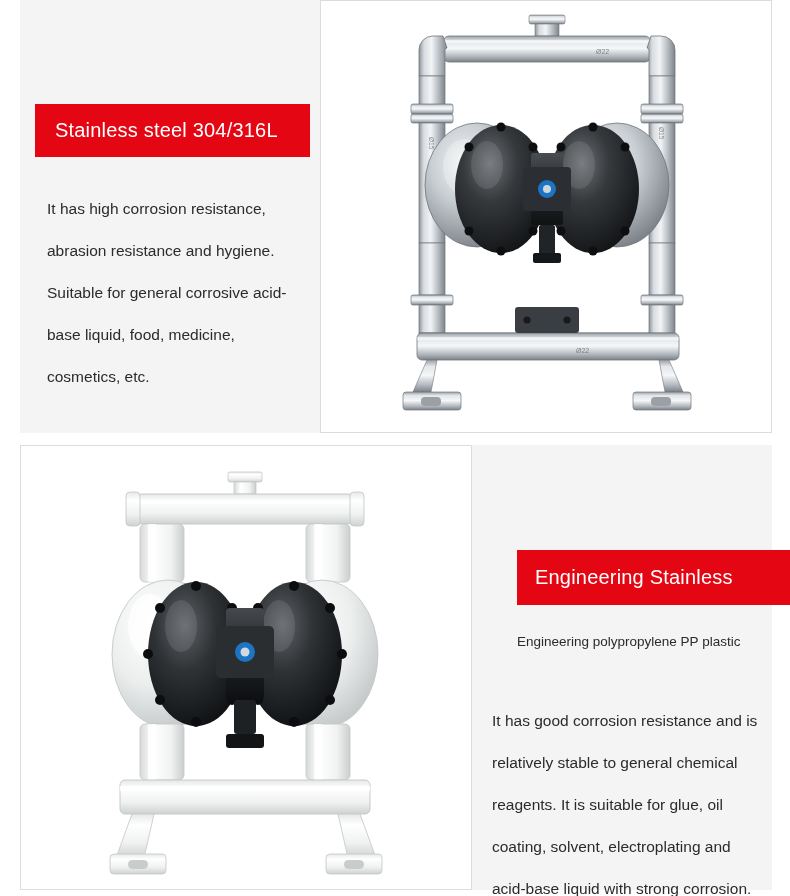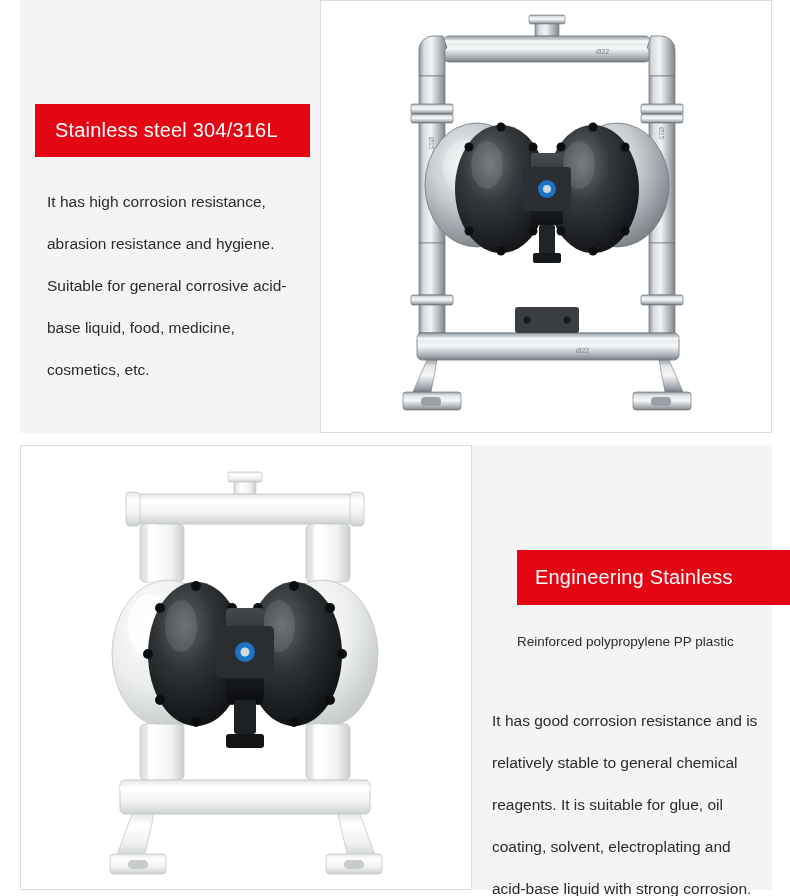--- a/index.html
+++ b/index.html
@@ -104,21 +104,21 @@
   }
 
   .body-copy {
     position: absolute;
     font-size: 15.5px;
     line-height: 42px;
     color: #2b2b2b;
   }
   .s1-copy {
     left: 27px;
-    top: 181px;
+    top: 188px;
     width: 255px;
   }
   .s2-copy {
     left: 20px;
     top: 255px;
     width: 270px;
   }
 
   .sub-copy {
     position: absolute;
@@ -373,18 +373,18 @@
           <rect x="52" y="402" width="20" height="9" rx="4.5" fill="#c9cccc"></rect>
           <rect x="268" y="402" width="20" height="9" rx="4.5" fill="#c9cccc"></rect>
         </svg>
       </div>
     </div>
 
     <div class="text-panel s2-text">
       <div class="red-banner s2-banner">
         <span class="banner-text">Engineering Stainless</span>
       </div>
-      <div class="sub-copy">Reinforced polypropylene PP plastic</div>
+      <div class="sub-copy">Engineering polypropylene PP plastic</div>
       <div class="body-copy s2-copy">It has good corrosion resistance and is relatively stable to general chemical reagents. It is suitable for glue, oil coating, solvent, electroplating and acid-base liquid with strong corrosion.</div>
     </div>
   </div>
 
 </div>
 
 </body></html>

